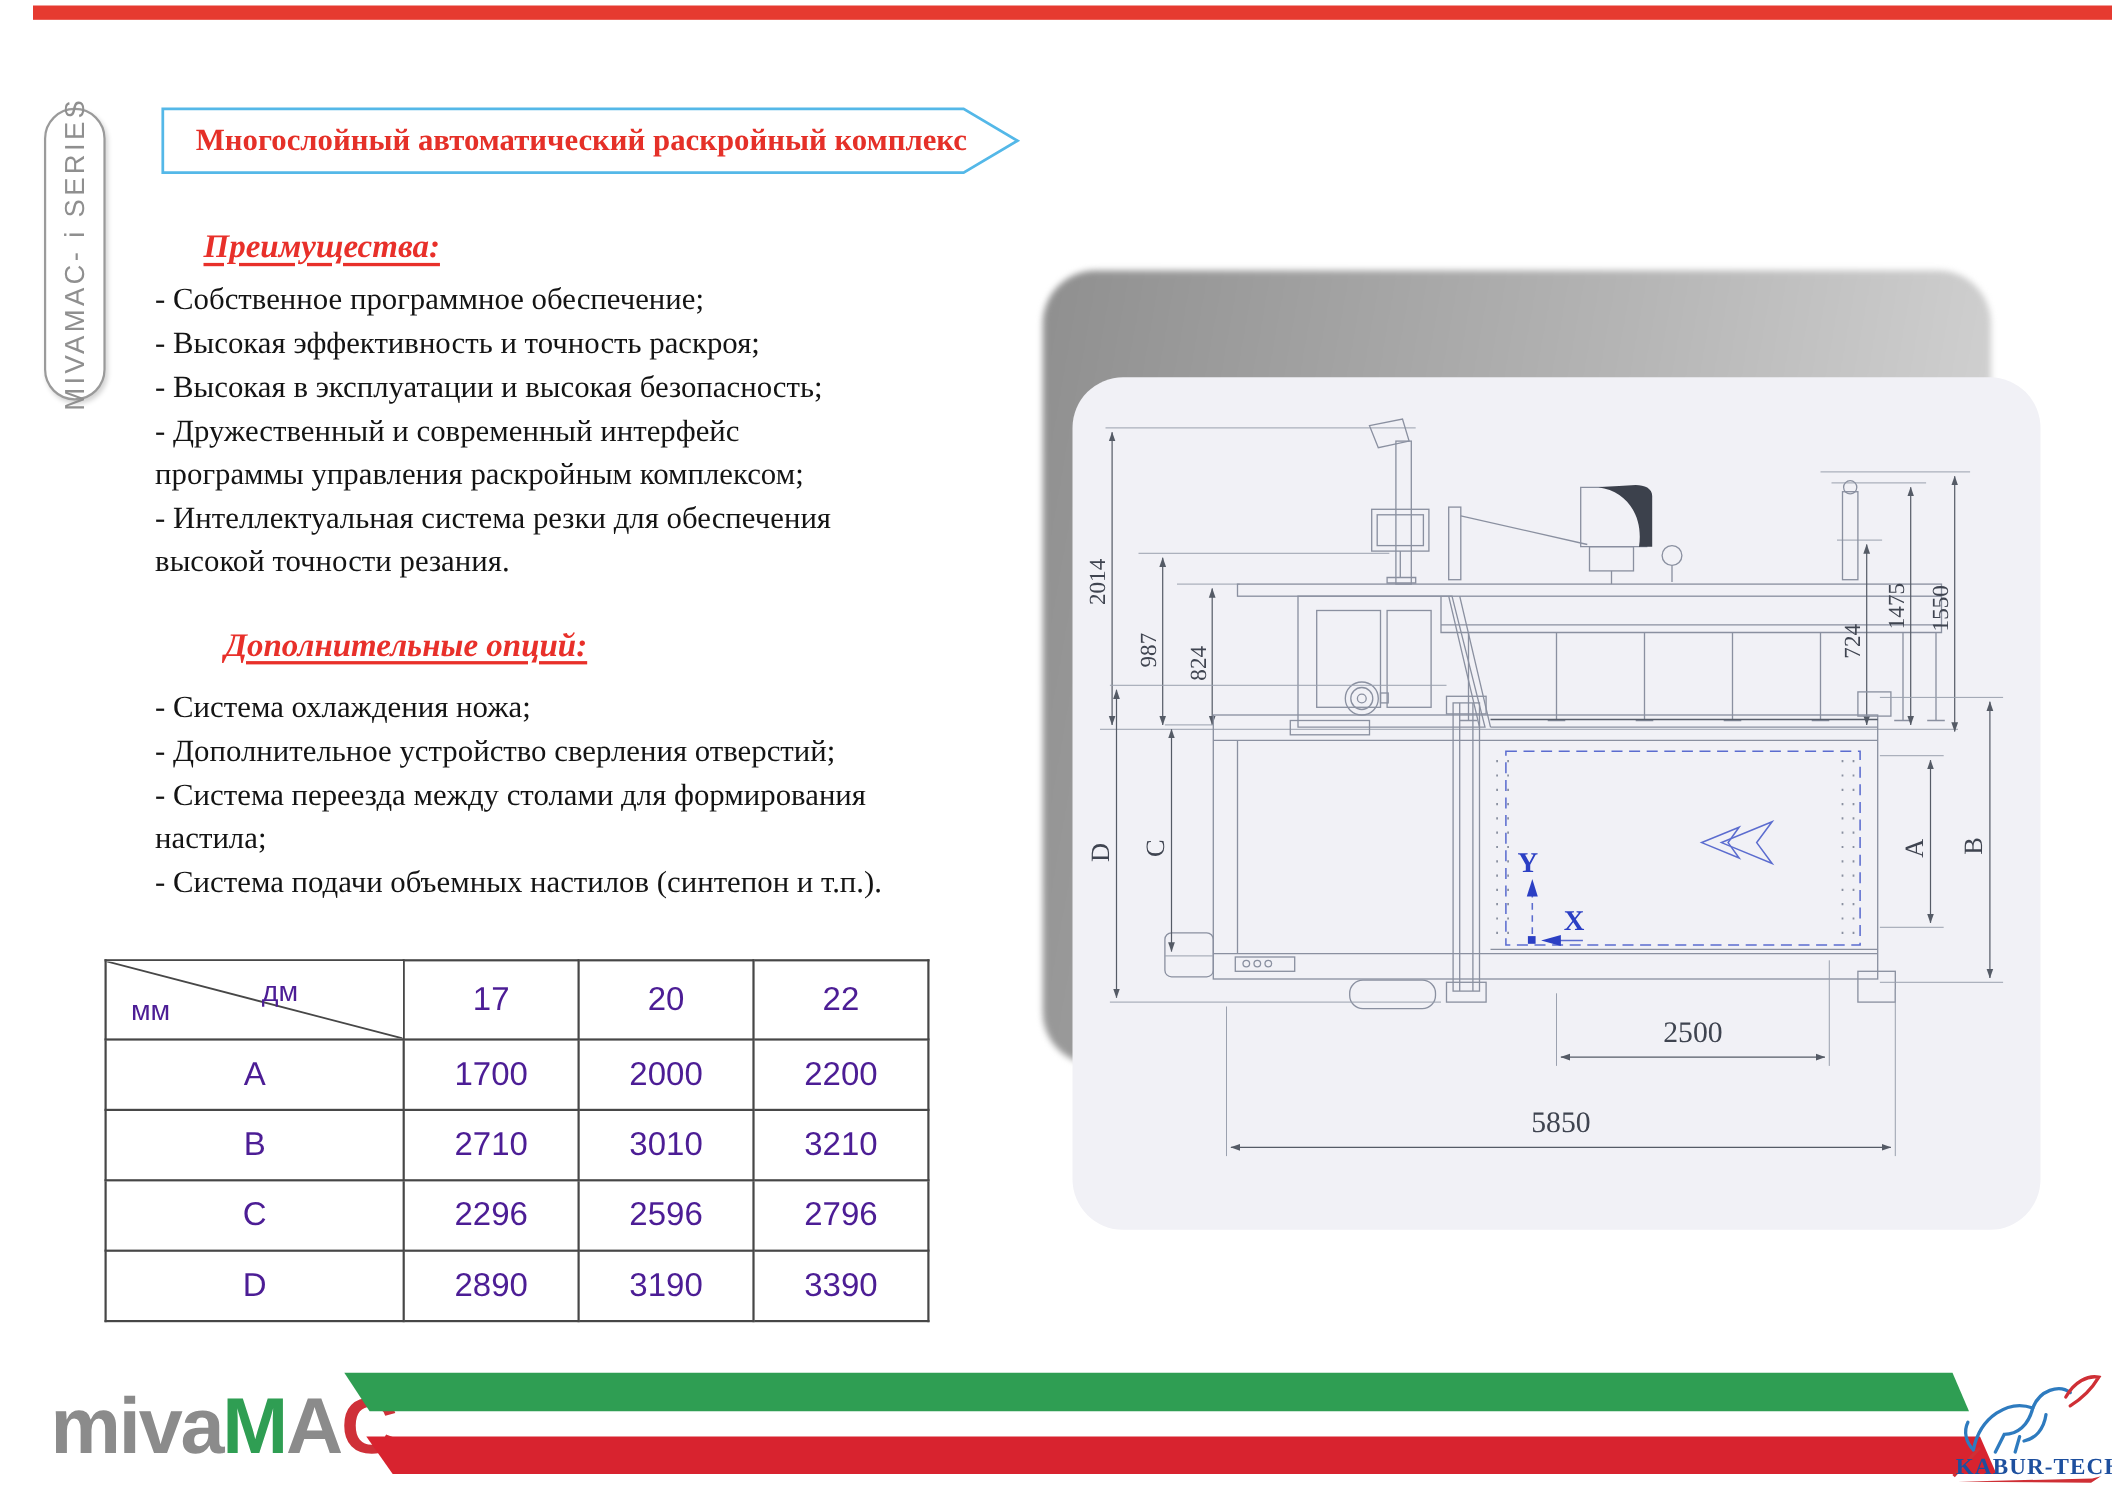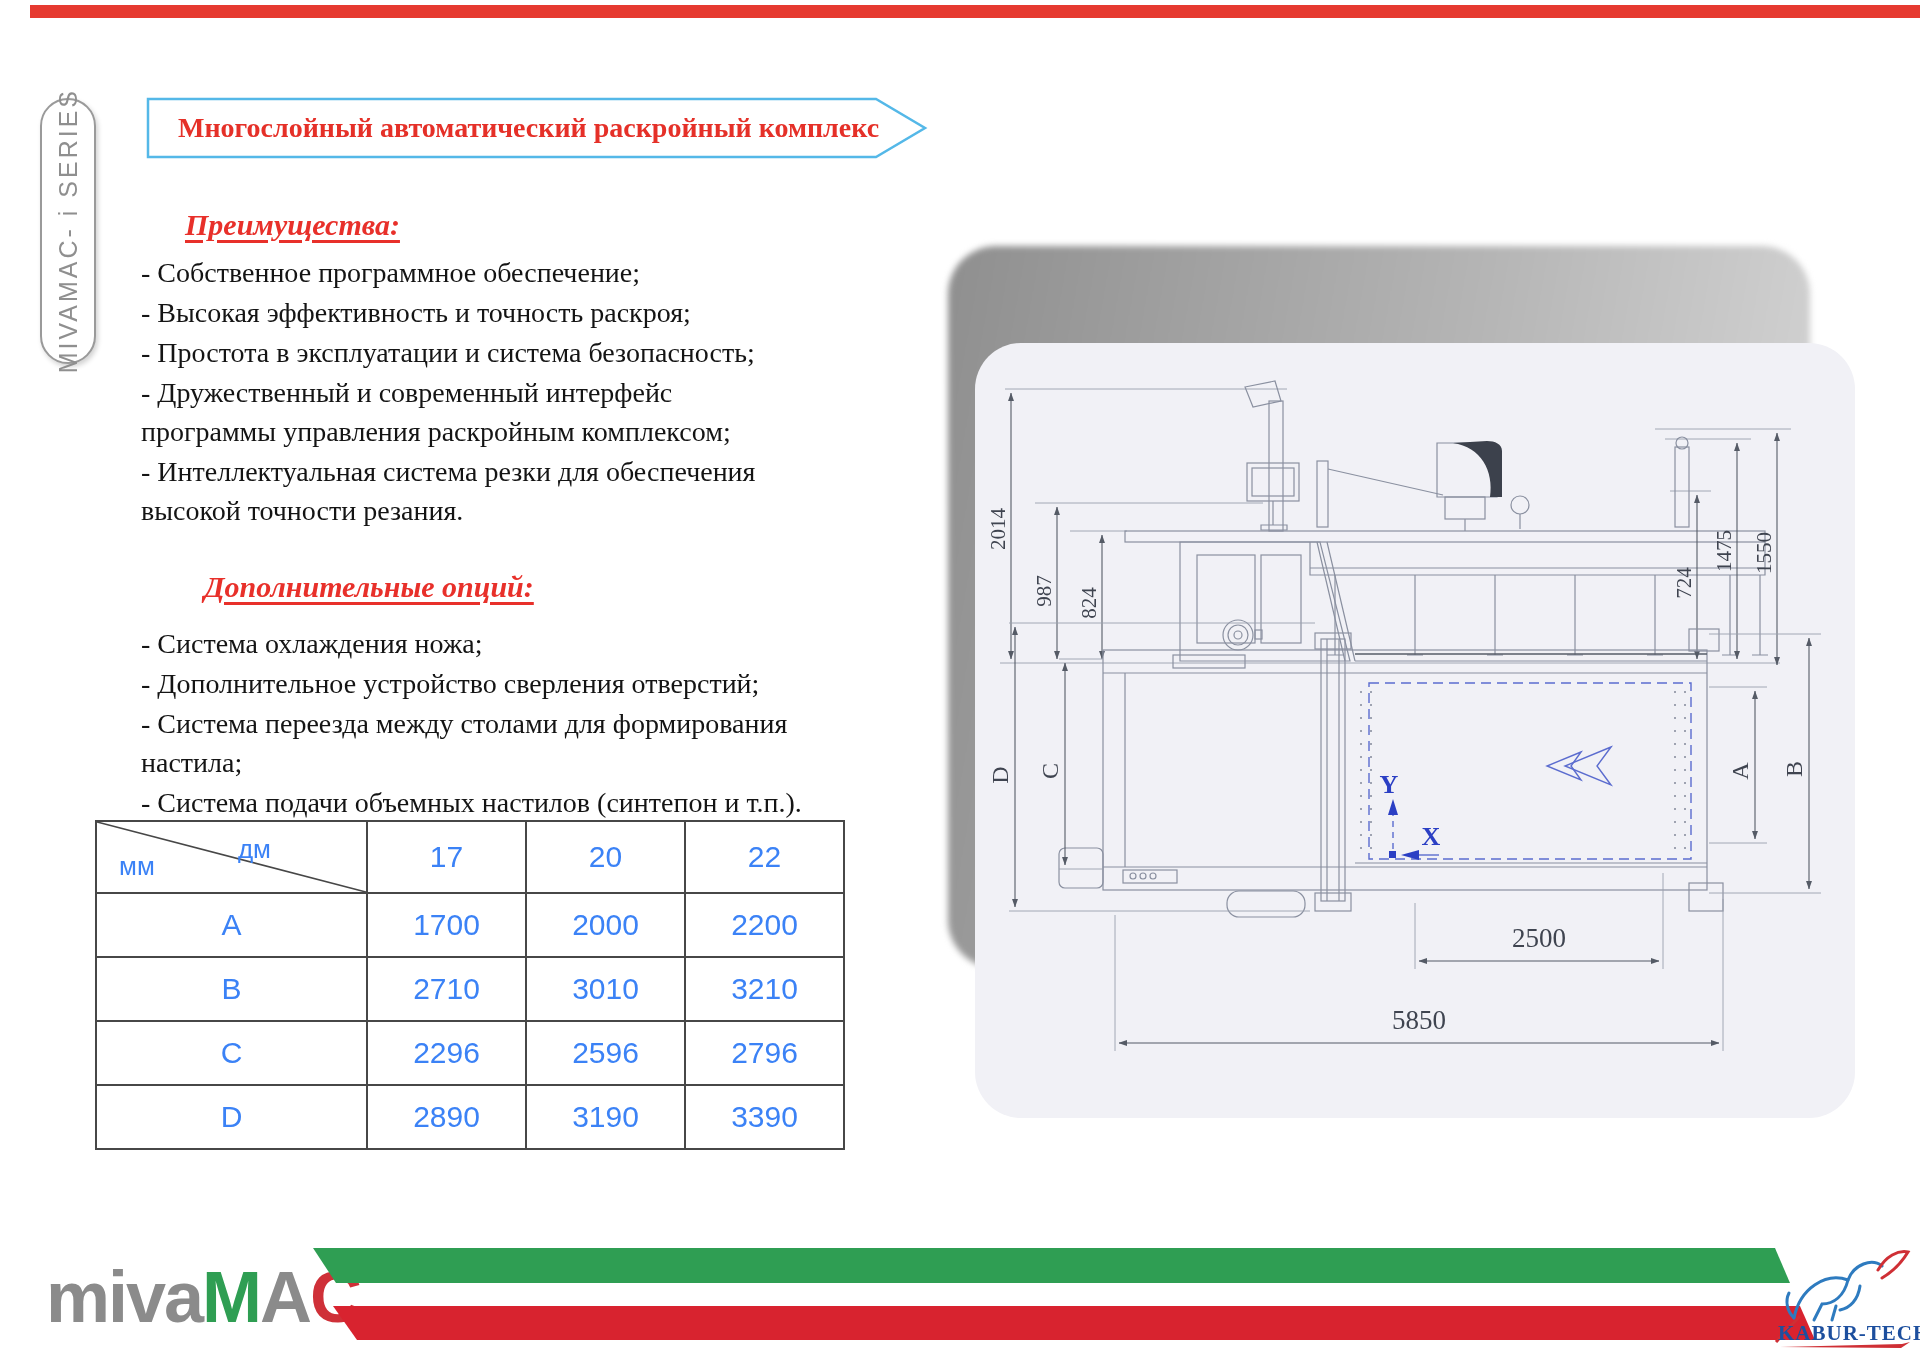--- a/index.html
+++ b/index.html
@@ -23,22 +23,22 @@
   .red-heading{position:absolute;color:#e8302a;font-size:30px;font-weight:bold;font-style:italic;
            text-decoration:underline;text-underline-offset:5px;}
   .h-adv{left:185px;top:208px;}
   .h-opt{left:185px;top:570px;margin-left:19px;}
   .blist{position:absolute;left:140px;width:668px;font-size:28px;line-height:39px;color:#141414;}
   .l-adv{top:252px;}
   .l-opt{top:623px;}
   .blist p{margin:1px;}
 
   
-  .size-table{position:absolute;left:95px;top:820px;border-collapse:collapse;
-           font-family:"Liberation Sans",sans-serif;color:#3b82f6;}
+  .size-table{position:absolute;left:95px;top:872px;border-collapse:collapse;
+           font-family:"Liberation Sans",sans-serif;color:#4c1d95;}
   .size-table td,.size-table th{border:2px solid #474747;font-weight:normal;
            text-align:center;font-size:30px;background:#fff;}
   .col-label{width:269px;}
   .col-v{width:155px;}
   .row-head{height:72px;}
   .row-data{height:64px;}
   .corner{position:relative;padding:0;}
   .corner svg{position:absolute;left:0;top:0;width:100%;height:100%;}
   .corner .c-top{position:absolute;top:12px;right:95px;font-size:26px;}
   .corner .c-bot{position:absolute;bottom:10px;left:22px;font-size:26px;margin-top:31px;}
@@ -87,21 +87,21 @@
     <svg width="784" height="64" viewBox="0 0 784 64">
       <polygon points="2,2 730,2 779,31 730,60 2,60" fill="#ffffff" stroke="#54b8e8" stroke-width="2.5"></polygon>
     </svg>
     <span class="banner-text">Многослойный автоматический раскройный комплекс</span>
   </div>
 
   <div class="red-heading h-adv">Преимущества:</div>
   <div class="blist l-adv">
     <p>- Собственное программное обеспечение;</p>
     <p>- Высокая эффективность и точность раскроя;</p>
-    <p>- Простота в эксплуатации и система безопасность;</p>
+    <p>- Высокая в эксплуатации и высокая безопасность;</p>
     <p>- Дружественный и современный интерфейс программы управления раскройным комплексом;</p>
     <p>- Интеллектуальная система резки для обеспечения высокой точности резания.</p>
   </div>
 
   <div class="red-heading h-opt">Дополнительные опций:</div>
   <div class="blist l-opt">
     <p>- Система охлаждения ножа;</p>
     <p>- Дополнительное устройство сверления отверстий;</p>
     <p>- Система переезда между столами для формирования настила;</p>
     <p>- Система подачи объемных настилов (синтепон и т.п.).</p>

